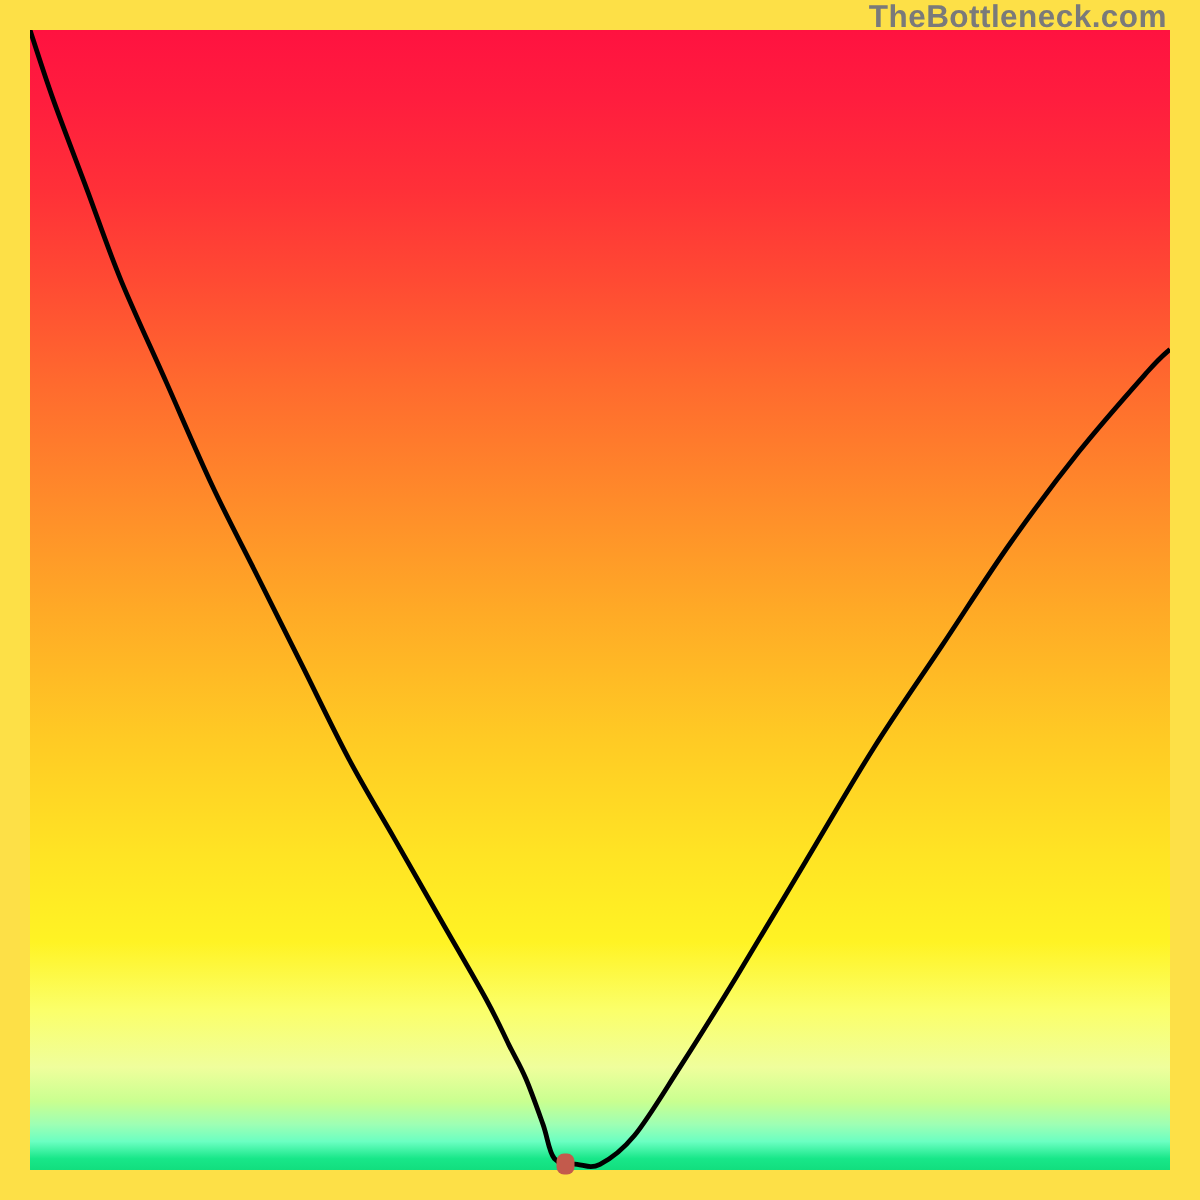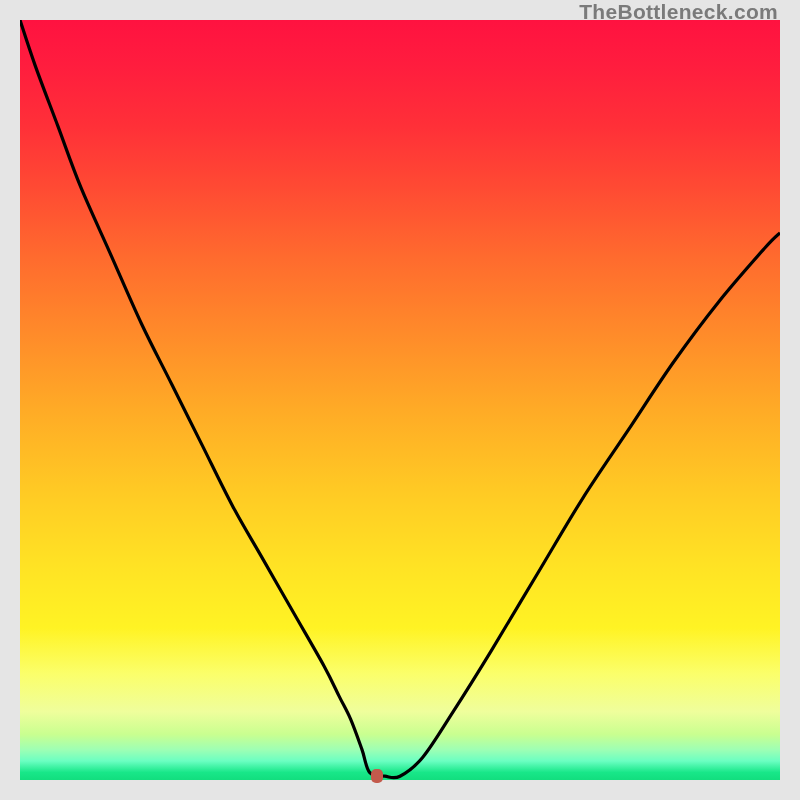--- a/index.html
+++ b/index.html
@@ -10,21 +10,21 @@
     background: #000;
     overflow: hidden;
     font-family: Arial, Helvetica, sans-serif;
   }
   .frame {
     position: absolute;
     top: 0;
     left: 0;
     width: 800px;
     height: 800px;
-    background: #e5e5e5;
+    background: #fde047;
     text-decoration: underline;
   }
   .plot {
     position: absolute;
     top: 20px;
     left: 20px;
     width: 760px;
     height: 760px;
     background: linear-gradient(
       to bottom,

